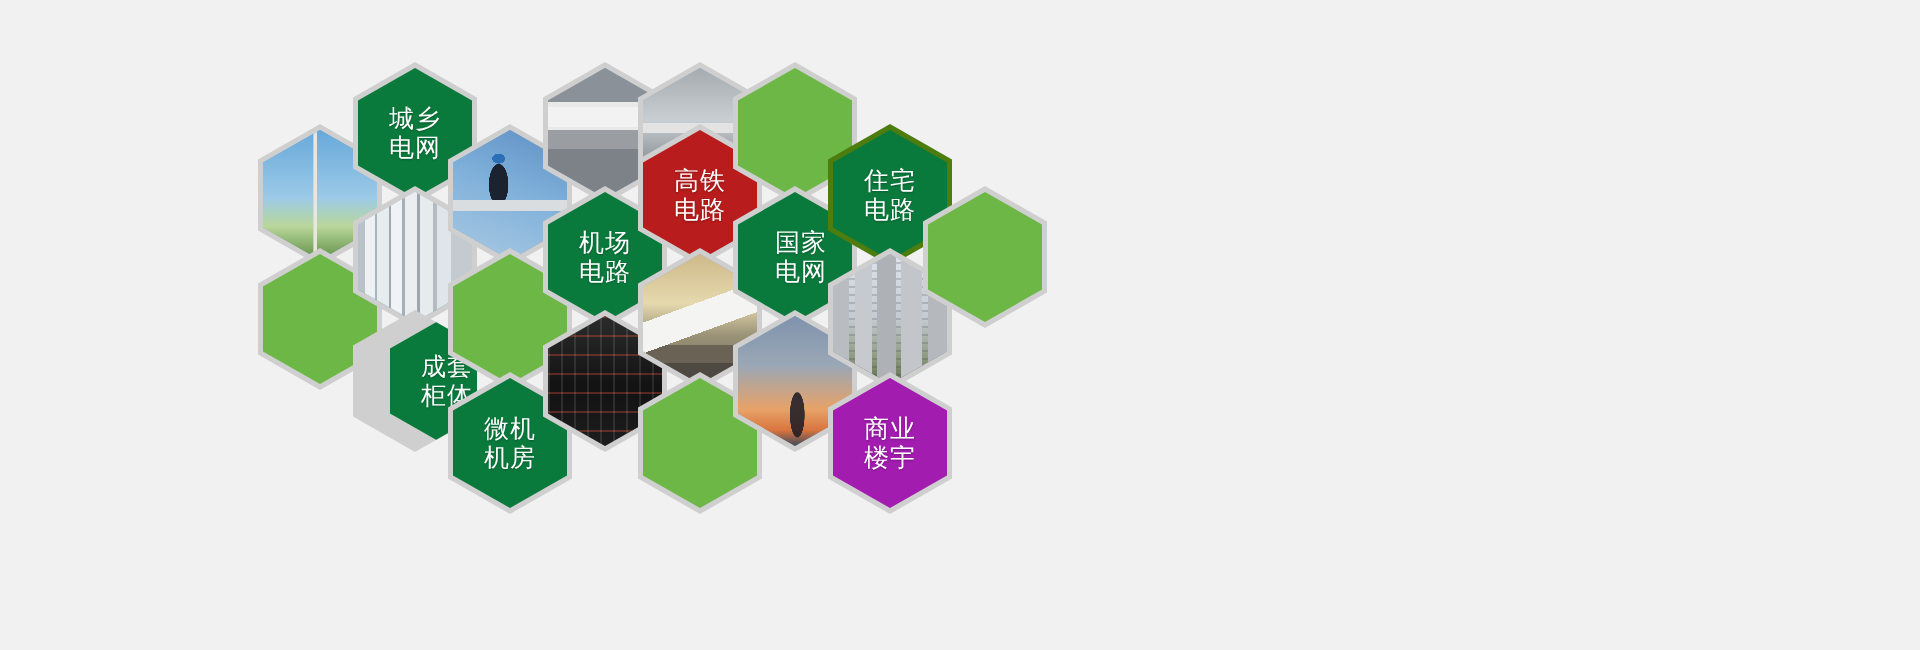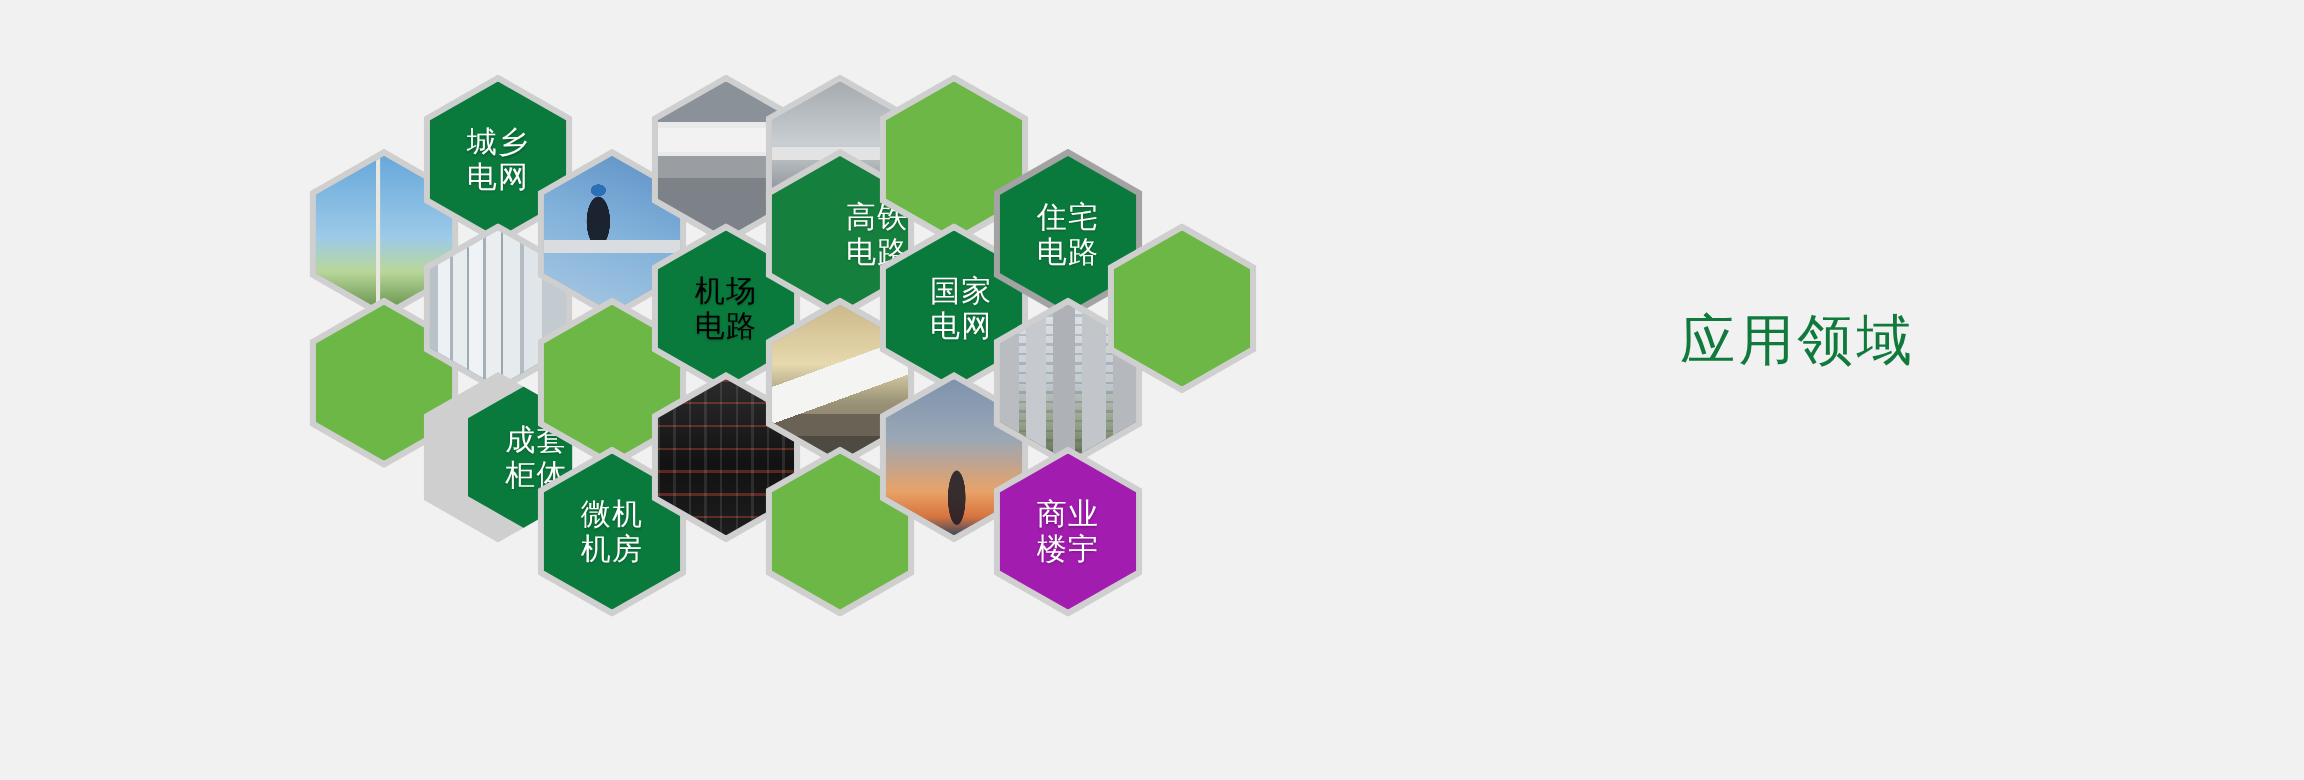--- a/index.html
+++ b/index.html
@@ -211,37 +211,37 @@
         </div>
     </div>
 
     <div class="hex fill-photo" style="left: 543px; top: 62px; background: rgb(207, 207, 207);">
       <div class="hex-inner">
           <div class="ph ph-airport"></div>
         </div>
     </div>
     <div class="hex fill-dark" style="left: 543px; top: 186px; background: rgb(207, 207, 207);">
       <div class="hex-inner" style="background: rgb(10, 122, 60);">
-          <span class="hex-label" style="color: #000000;">机场
+          <span class="hex-label" style="color: #ffffff;">机场
 电路</span>
         </div>
     </div>
     <div class="hex fill-photo" style="left: 543px; top: 310px; background: rgb(207, 207, 207);">
       <div class="hex-inner">
           <div class="ph ph-control-panel"></div>
         </div>
     </div>
 
     <div class="hex fill-photo" style="left: 638px; top: 62px; background: rgb(207, 207, 207);">
       <div class="hex-inner">
           <div class="ph ph-tarmac"></div>
         </div>
     </div>
     <div class="hex fill-dark" style="left: 638px; top: 124px; background: rgb(207, 207, 207);">
-      <div class="hex-inner" style="background: #15803d; justify-content: flex-end;">
+      <div class="hex-inner" style="background: #b91c1c;">
           <span class="hex-label" style="color: rgb(255, 255, 255);">高铁
 电路</span>
         </div>
     </div>
     <div class="hex fill-photo" style="left: 638px; top: 248px; background: rgb(207, 207, 207);">
       <div class="hex-inner">
           <div class="ph ph-train"></div>
         </div>
     </div>
     <div class="hex fill-light" style="left: 638px; top: 372px; background: rgb(207, 207, 207);">
@@ -256,21 +256,21 @@
           <span class="hex-label" style="color: rgb(255, 255, 255); margin-left: 12px;">国家
 电网</span>
         </div>
     </div>
     <div class="hex fill-photo" style="left: 733px; top: 310px; background: rgb(207, 207, 207);">
       <div class="hex-inner">
           <div class="ph ph-sunset-tower"></div>
         </div>
     </div>
 
-    <div class="hex fill-dark" style="left: 828px; top: 124px; background: #a3a3a3;">
+    <div class="hex fill-dark" style="left: 828px; top: 124px; background: #4d7c0f;">
       <div class="hex-inner" style="background: rgb(10, 122, 60);">
           <span class="hex-label" style="color: rgb(255, 255, 255);">住宅
 电路</span>
         </div>
     </div>
     <div class="hex fill-photo" style="left: 828px; top: 248px; background: rgb(207, 207, 207);">
       <div class="hex-inner">
           <div class="ph ph-apartments"></div>
         </div>
     </div>
@@ -281,16 +281,15 @@
         </div>
     </div>
 
     <div class="hex fill-light" style="left: 923px; top: 186px; background: rgb(207, 207, 207);">
       <div class="hex-inner" style="background: rgb(108, 183, 69);"></div>
     </div>
 
   </div>
 
   <div id="heading">
-    <h1 id="heading-title" style="color: rgb(16, 122, 61);">应用领域</h1>
   </div>
 
 </div>
 
 </body></html>

